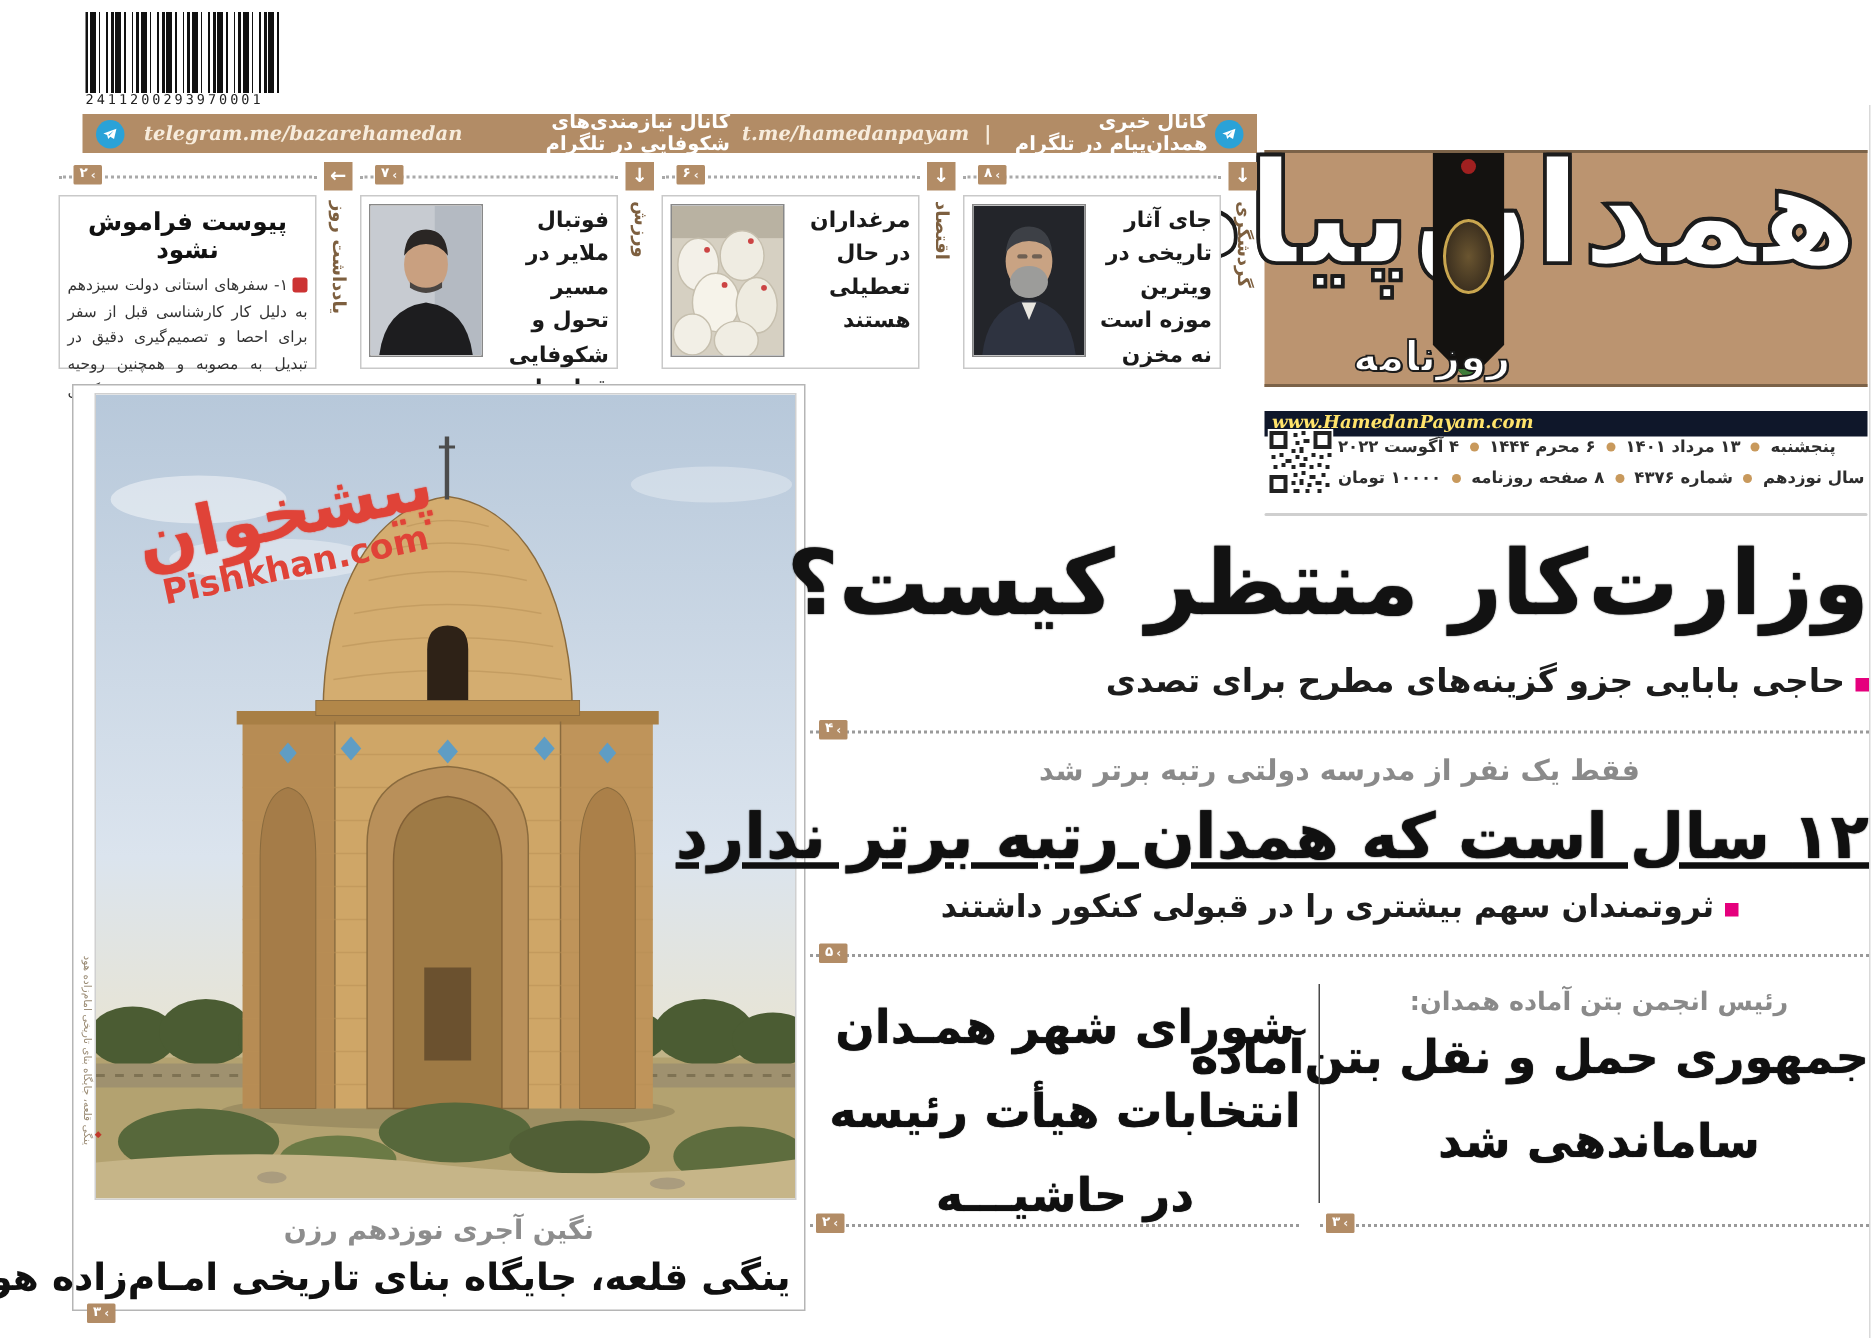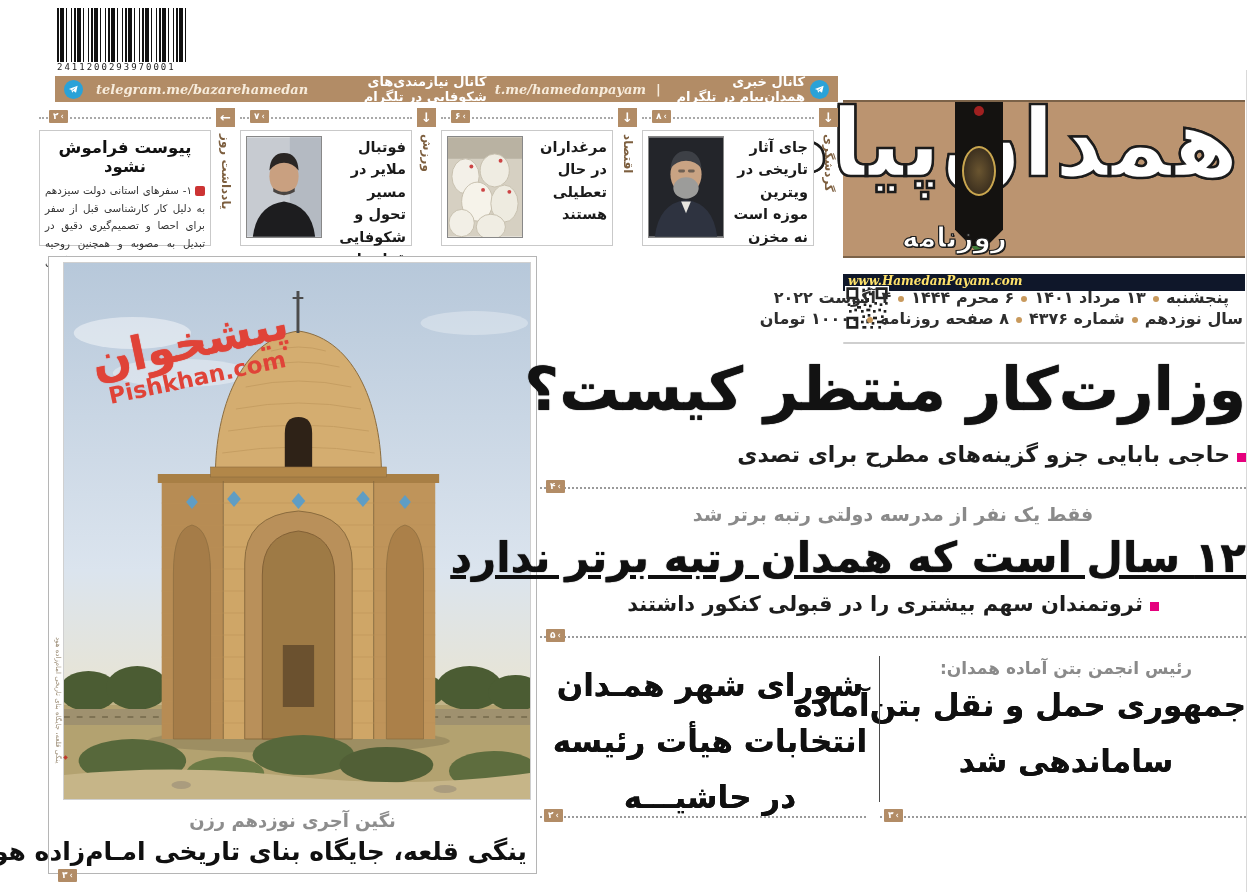--- a/index.html
+++ b/index.html
@@ -35,21 +35,21 @@
       clip-path:polygon(0 0,100% 0,100% 84%,50% 100%,0 84%);}
   .banner .medal{position:absolute;left:50%;top:44px;transform:translateX(-50%);width:30px;height:46px;border-radius:50%;
       border:2px solid #c9a64f;background:radial-gradient(#6a5530,#2a2118);}
   .banner .dot{position:absolute;left:50%;top:4px;transform:translateX(-50%);width:10px;height:10px;border-radius:50%;background:#a02020;}
   .banner .fringe{position:absolute;left:50%;bottom:0;transform:translateX(-50%);width:14px;height:8px;background:#3f7d3a;}
   .site-strip{position:absolute;left:843px;top:274px;width:402px;height:17px;background:#0f172a;display:flex;align-items:flex-start;}
   .site-strip span{font-family:"DejaVu Serif",serif;font-style:italic;font-weight:bold;font-size:12px;color:#ffe36b;padding-left:5px;}
 
   .dateline{position:absolute;left:843px;top:284px;width:402px;height:50px;}
   .qr{position:absolute;left:2px;top:2px;width:44px;height:44px;}
-  .dl-lines{position:absolute;right:2px;top:3px;direction:rtl;text-align:center;font-size:16px;font-weight:bold;color:#2e2e2e;line-height:21px;white-space:nowrap;}
+  .dl-lines{position:absolute;right:2px;top:3px;direction:rtl;text-align:left;font-size:11px;font-weight:bold;color:#2e2e2e;line-height:21px;white-space:nowrap;}
   .dl-lines .seg + .seg::before{content:"";display:inline-block;width:6px;height:6px;border-radius:50%;background:#c8995c;margin:0 7px;vertical-align:middle;}
   .dl-rule{position:absolute;left:843px;top:342px;width:402px;height:2px;background:#cfcfcf;border-radius:2px;}
 
   
   .briefs{position:absolute;left:38px;top:104px;width:800px;height:146px;display:flex;direction:rtl;}
   .brief{position:relative;width:196px;margin-left:5px;flex:0 0 auto;}
   .brief-line{position:absolute;top:13px;left:0;right:24px;border-top:2px dotted #a9a9a9;}
   .ptag{display:inline-flex;align-items:center;direction:ltr;background:#b28c66;color:#fff;
         font-size:9px;font-weight:bold;padding:1px 4px;line-height:11px;border-radius:1px;}
   .ptag .g{font-size:8px;margin-left:2px;opacity:.9;}

